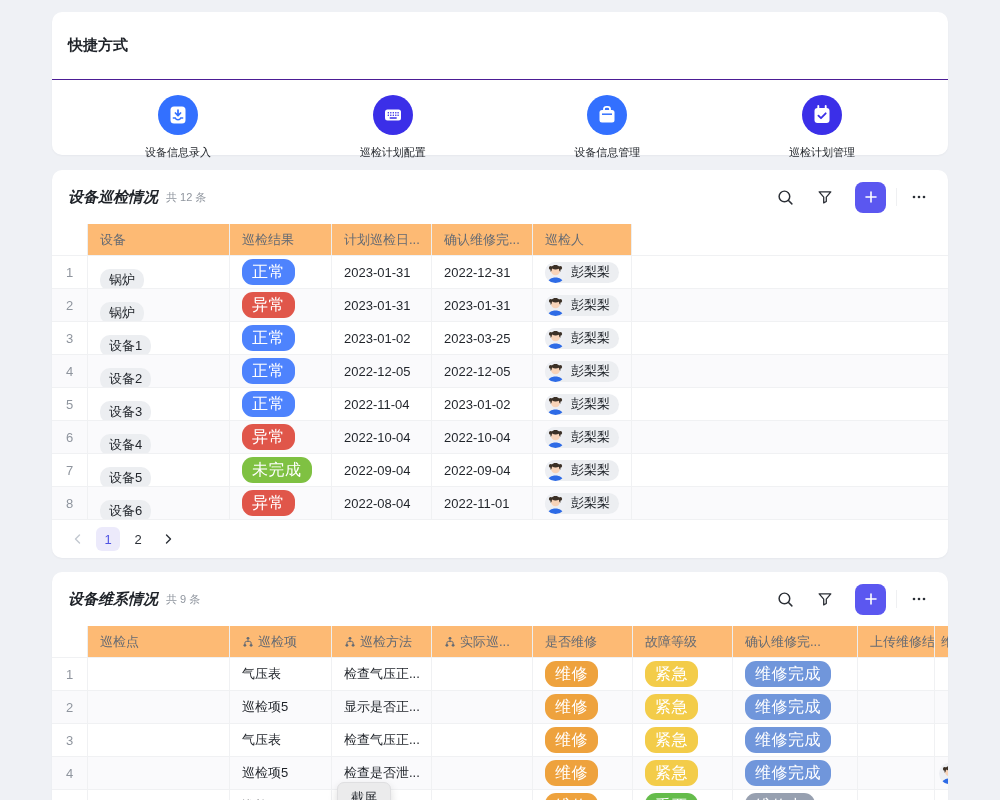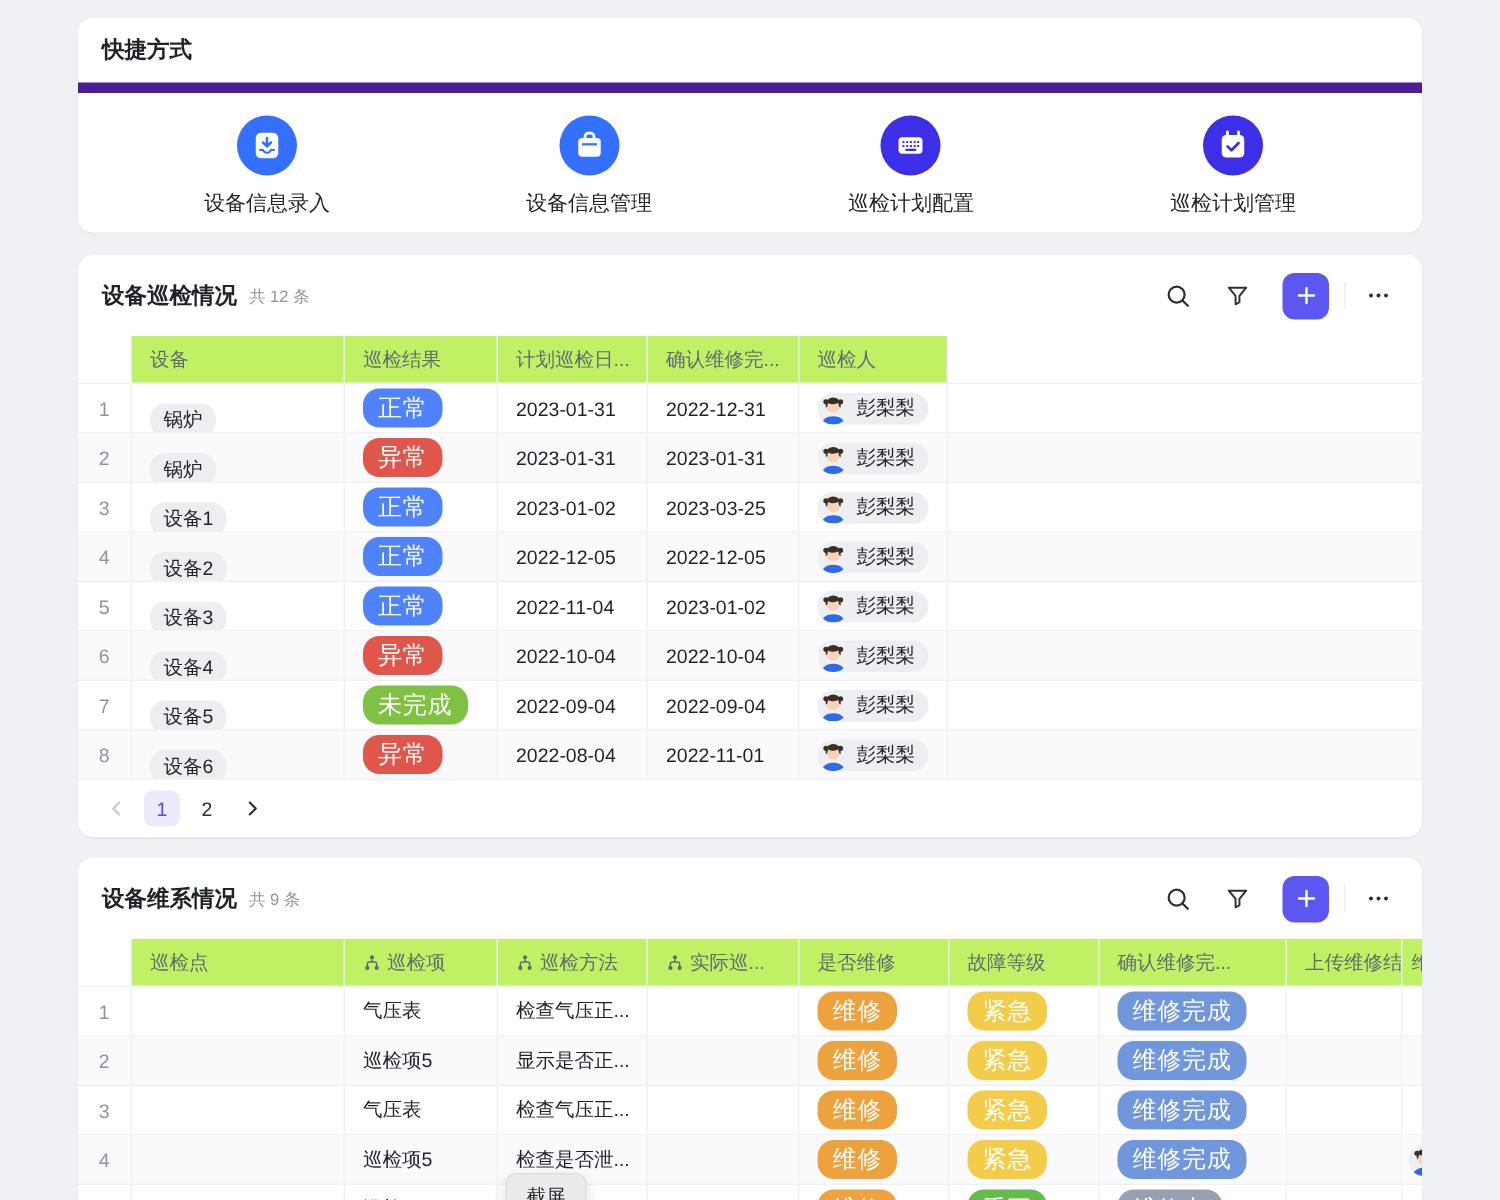--- a/index.html
+++ b/index.html
@@ -12,54 +12,54 @@
     overflow: hidden;
   }
   .card {
     position: absolute; left: 52px; width: 896px;
     background: #fff; border-radius: 10px;
     box-shadow: 0 1px 2px rgba(31,35,41,.04);
   }
   
   #card-shortcuts { top: 12px; height: 143px; }
   .sc-title-row {
-    height: 50px; display: flex; align-items: center;
-    padding: 0 16px; border-bottom: 7px solid #4c1d95;
+    height: 68px; display: flex; align-items: center;
+    padding: 0 16px; border-bottom: 1px solid #4c1d95;
     font-size: 15px; font-weight: bold;
   }
   .sc-row { display: flex; justify-content: space-between; padding: 15px 60px 0; }
   .shortcut { width: 132px; display: flex; flex-direction: column; align-items: center; cursor: pointer; }
   .sc-icon { width: 40px; height: 40px; border-radius: 50%; display: flex; align-items: center; justify-content: center; }
-  .sc-label { margin-top: 10px; font-size: 14px; color: #1F2329; white-space: nowrap; }
+  .sc-label { margin-top: 10px; font-size: 11px; color: #1F2329; white-space: nowrap; }
   
   #card-inspection { top: 170px; height: 388px; overflow: hidden; }
   #card-maintenance { top: 572px; height: 252px; overflow: hidden; }
   .tbl-head {
     height: 54px; display: flex; align-items: center; padding: 0 16px;
   }
-  .tbl-title { font-size: 15px; font-weight: bold; }
+  .tbl-title { font-size: 15px; font-weight: bold; font-style: italic; }
   .tbl-count { font-size: 11px; color: #8F959E; margin-left: 8px; }
   .toolbar { margin-left: auto; display: flex; align-items: center; }
   .icon-btn { display: flex; align-items: center; justify-content: center; width: 26px; height: 26px; cursor: pointer; }
   .icon-btn + .icon-btn { margin-left: 14px; }
   .plus-btn {
     width: 31px; height: 31px; border: none; border-radius: 8px;
     display: flex; align-items: center; justify-content: center;
     margin: 0 10px 0 17px; cursor: pointer; background:#5B57F0;
   }
   .toolbar-divider { width: 1px; height: 18px; background: #EFF0F2; margin-right: 9px; }
   
   .trow, .thead-row { display: grid; border-bottom: 1px solid #F0F1F3; }
   .t1 { grid-template-columns: 36px 142px 102px 100px 101px 99px 1fr; }
   .t2 { grid-template-columns: 36px 142px 102px 100px 101px 100px 100px 125px 77px 13px; }
   .thead-row { height: 32px; }
   .trow { height: 33px; background: #fff; }
   .rows > .trow:nth-child(even) { background: #FAFAFC; }
   .hcell {
-    background: #bef264; font-size: 13px; color: #646A73;
+    background: #fdba74; font-size: 13px; color: #646A73;
     display: flex; align-items: center; padding: 0 12px;
     border-right: 1px solid #ECEEF0; white-space: nowrap; overflow: hidden;
     gap: 4px;
   }
   .hcell.white { background: #fff; }
   .hcell.no-r { border-right: none; }
   .hcell.tight { padding: 0 0 0 6px; }
   .cell {
     display: flex; align-items: center; padding: 0 12px;
     font-size: 13px; border-right: 1px solid #F0F1F3;
@@ -140,31 +140,20 @@
         <svg width="22" height="22" viewBox="0 0 22 22">
           <rect x="3.5" y="2.5" width="15" height="17" rx="3.5" fill="#fff"></rect>
           <path d="M11 6v5.4M8.4 9l2.6 2.6L13.6 9" stroke="currentColor" stroke-width="1.7" fill="none" stroke-linecap="round" stroke-linejoin="round"></path>
           <path d="M6.3 14h2c.4 1.1 1.3 1.8 2.7 1.8s2.3-.7 2.7-1.8h2" stroke="currentColor" stroke-width="1.4" fill="none" stroke-linecap="round"></path>
         </svg>
       </div>
       <div class="sc-label">设备信息录入</div>
     </div>
 
     <div class="shortcut">
-      <div class="sc-icon" style="background-color: rgb(51, 112, 255); color: rgb(51, 112, 255);">
-        <svg width="22" height="22" viewBox="0 0 22 22">
-          <path d="M8 6.2V5a2.2 2.2 0 0 1 2.2-2.2h1.6A2.2 2.2 0 0 1 14 5v1.2" stroke="#fff" stroke-width="1.8" fill="none" stroke-linecap="round"></path>
-          <rect x="3.5" y="6" width="15" height="12.5" rx="2.5" fill="#fff"></rect>
-          <line x1="6" y1="10.2" x2="16" y2="10.2" stroke="currentColor" stroke-width="1.5"></line>
-        </svg>
-      </div>
-      <div class="sc-label">设备信息管理</div>
-    </div>
-
-    <div class="shortcut">
       <div class="sc-icon" style="background-color: rgb(59, 47, 232); color: rgb(59, 47, 232);">
         <svg width="22" height="22" viewBox="0 0 22 22">
           <rect x="3" y="5.5" width="16" height="11" rx="2.5" fill="#fff"></rect>
           <g fill="currentColor">
             <rect x="5.6" y="8" width="1.4" height="1.4" rx=".4"></rect>
               <rect x="8.1" y="8" width="1.4" height="1.4" rx=".4"></rect>
               <rect x="10.6" y="8" width="1.4" height="1.4" rx=".4"></rect>
               <rect x="13.1" y="8" width="1.4" height="1.4" rx=".4"></rect>
               <rect x="15.4" y="8" width="1.4" height="1.4" rx=".4"></rect>
             <rect x="5.6" y="10.6" width="1.4" height="1.4" rx=".4"></rect>
@@ -173,20 +162,31 @@
               <rect x="13.1" y="10.6" width="1.4" height="1.4" rx=".4"></rect>
               <rect x="15.4" y="10.6" width="1.4" height="1.4" rx=".4"></rect>
             <rect x="7.5" y="13.2" width="7.4" height="1.5" rx=".7"></rect>
           </g>
         </svg>
       </div>
       <div class="sc-label">巡检计划配置</div>
     </div>
 
     <div class="shortcut">
+      <div class="sc-icon" style="background-color: rgb(51, 112, 255); color: rgb(51, 112, 255);">
+        <svg width="22" height="22" viewBox="0 0 22 22">
+          <path d="M8 6.2V5a2.2 2.2 0 0 1 2.2-2.2h1.6A2.2 2.2 0 0 1 14 5v1.2" stroke="#fff" stroke-width="1.8" fill="none" stroke-linecap="round"></path>
+          <rect x="3.5" y="6" width="15" height="12.5" rx="2.5" fill="#fff"></rect>
+          <line x1="6" y1="10.2" x2="16" y2="10.2" stroke="currentColor" stroke-width="1.5"></line>
+        </svg>
+      </div>
+      <div class="sc-label">设备信息管理</div>
+    </div>
+
+    <div class="shortcut">
       <div class="sc-icon" style="background-color: rgb(59, 47, 232); color: rgb(59, 47, 232);">
         <svg width="22" height="22" viewBox="0 0 22 22">
           <path d="M7.3 2v4M14.7 2v4" stroke="#fff" stroke-width="1.9" stroke-linecap="round"></path>
           <rect x="3.5" y="4" width="15" height="15" rx="3" fill="#fff"></rect>
           <path d="M7.4 11.6l2.6 2.6 4.7-4.9" stroke="currentColor" stroke-width="1.8" fill="none" stroke-linecap="round" stroke-linejoin="round"></path>
         </svg>
       </div>
       <div class="sc-label">巡检计划管理</div>
     </div>
 

